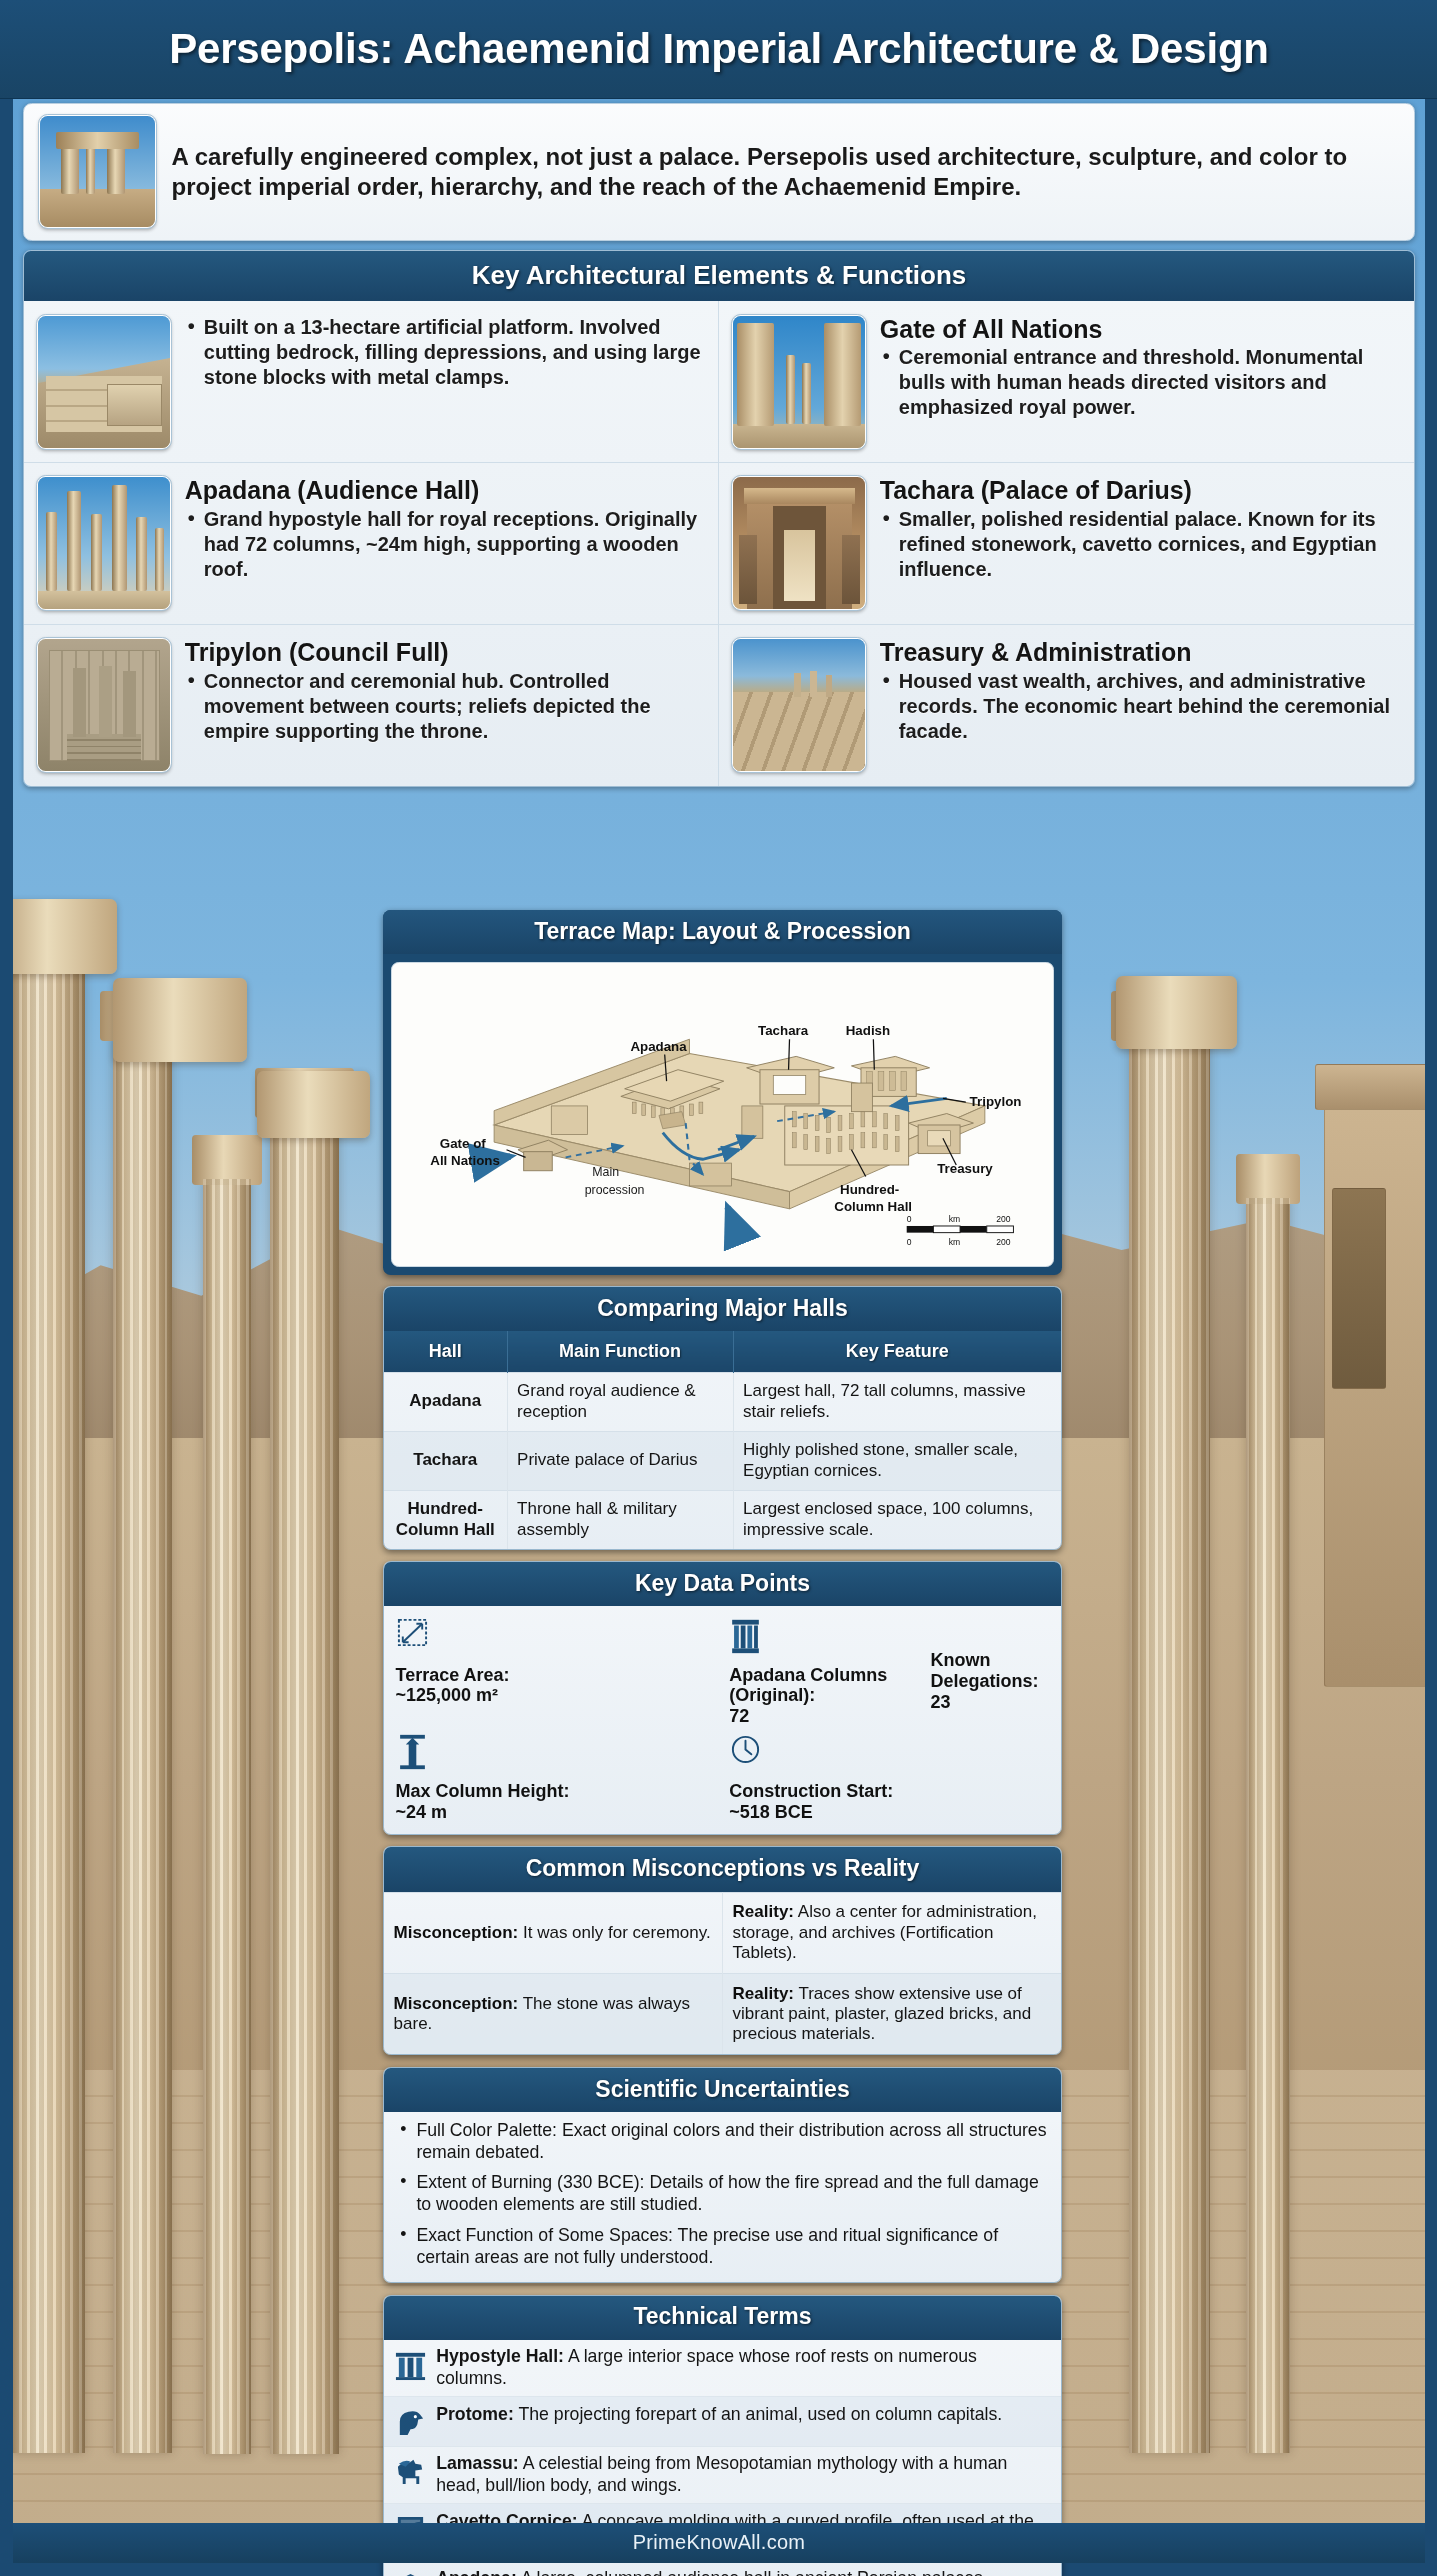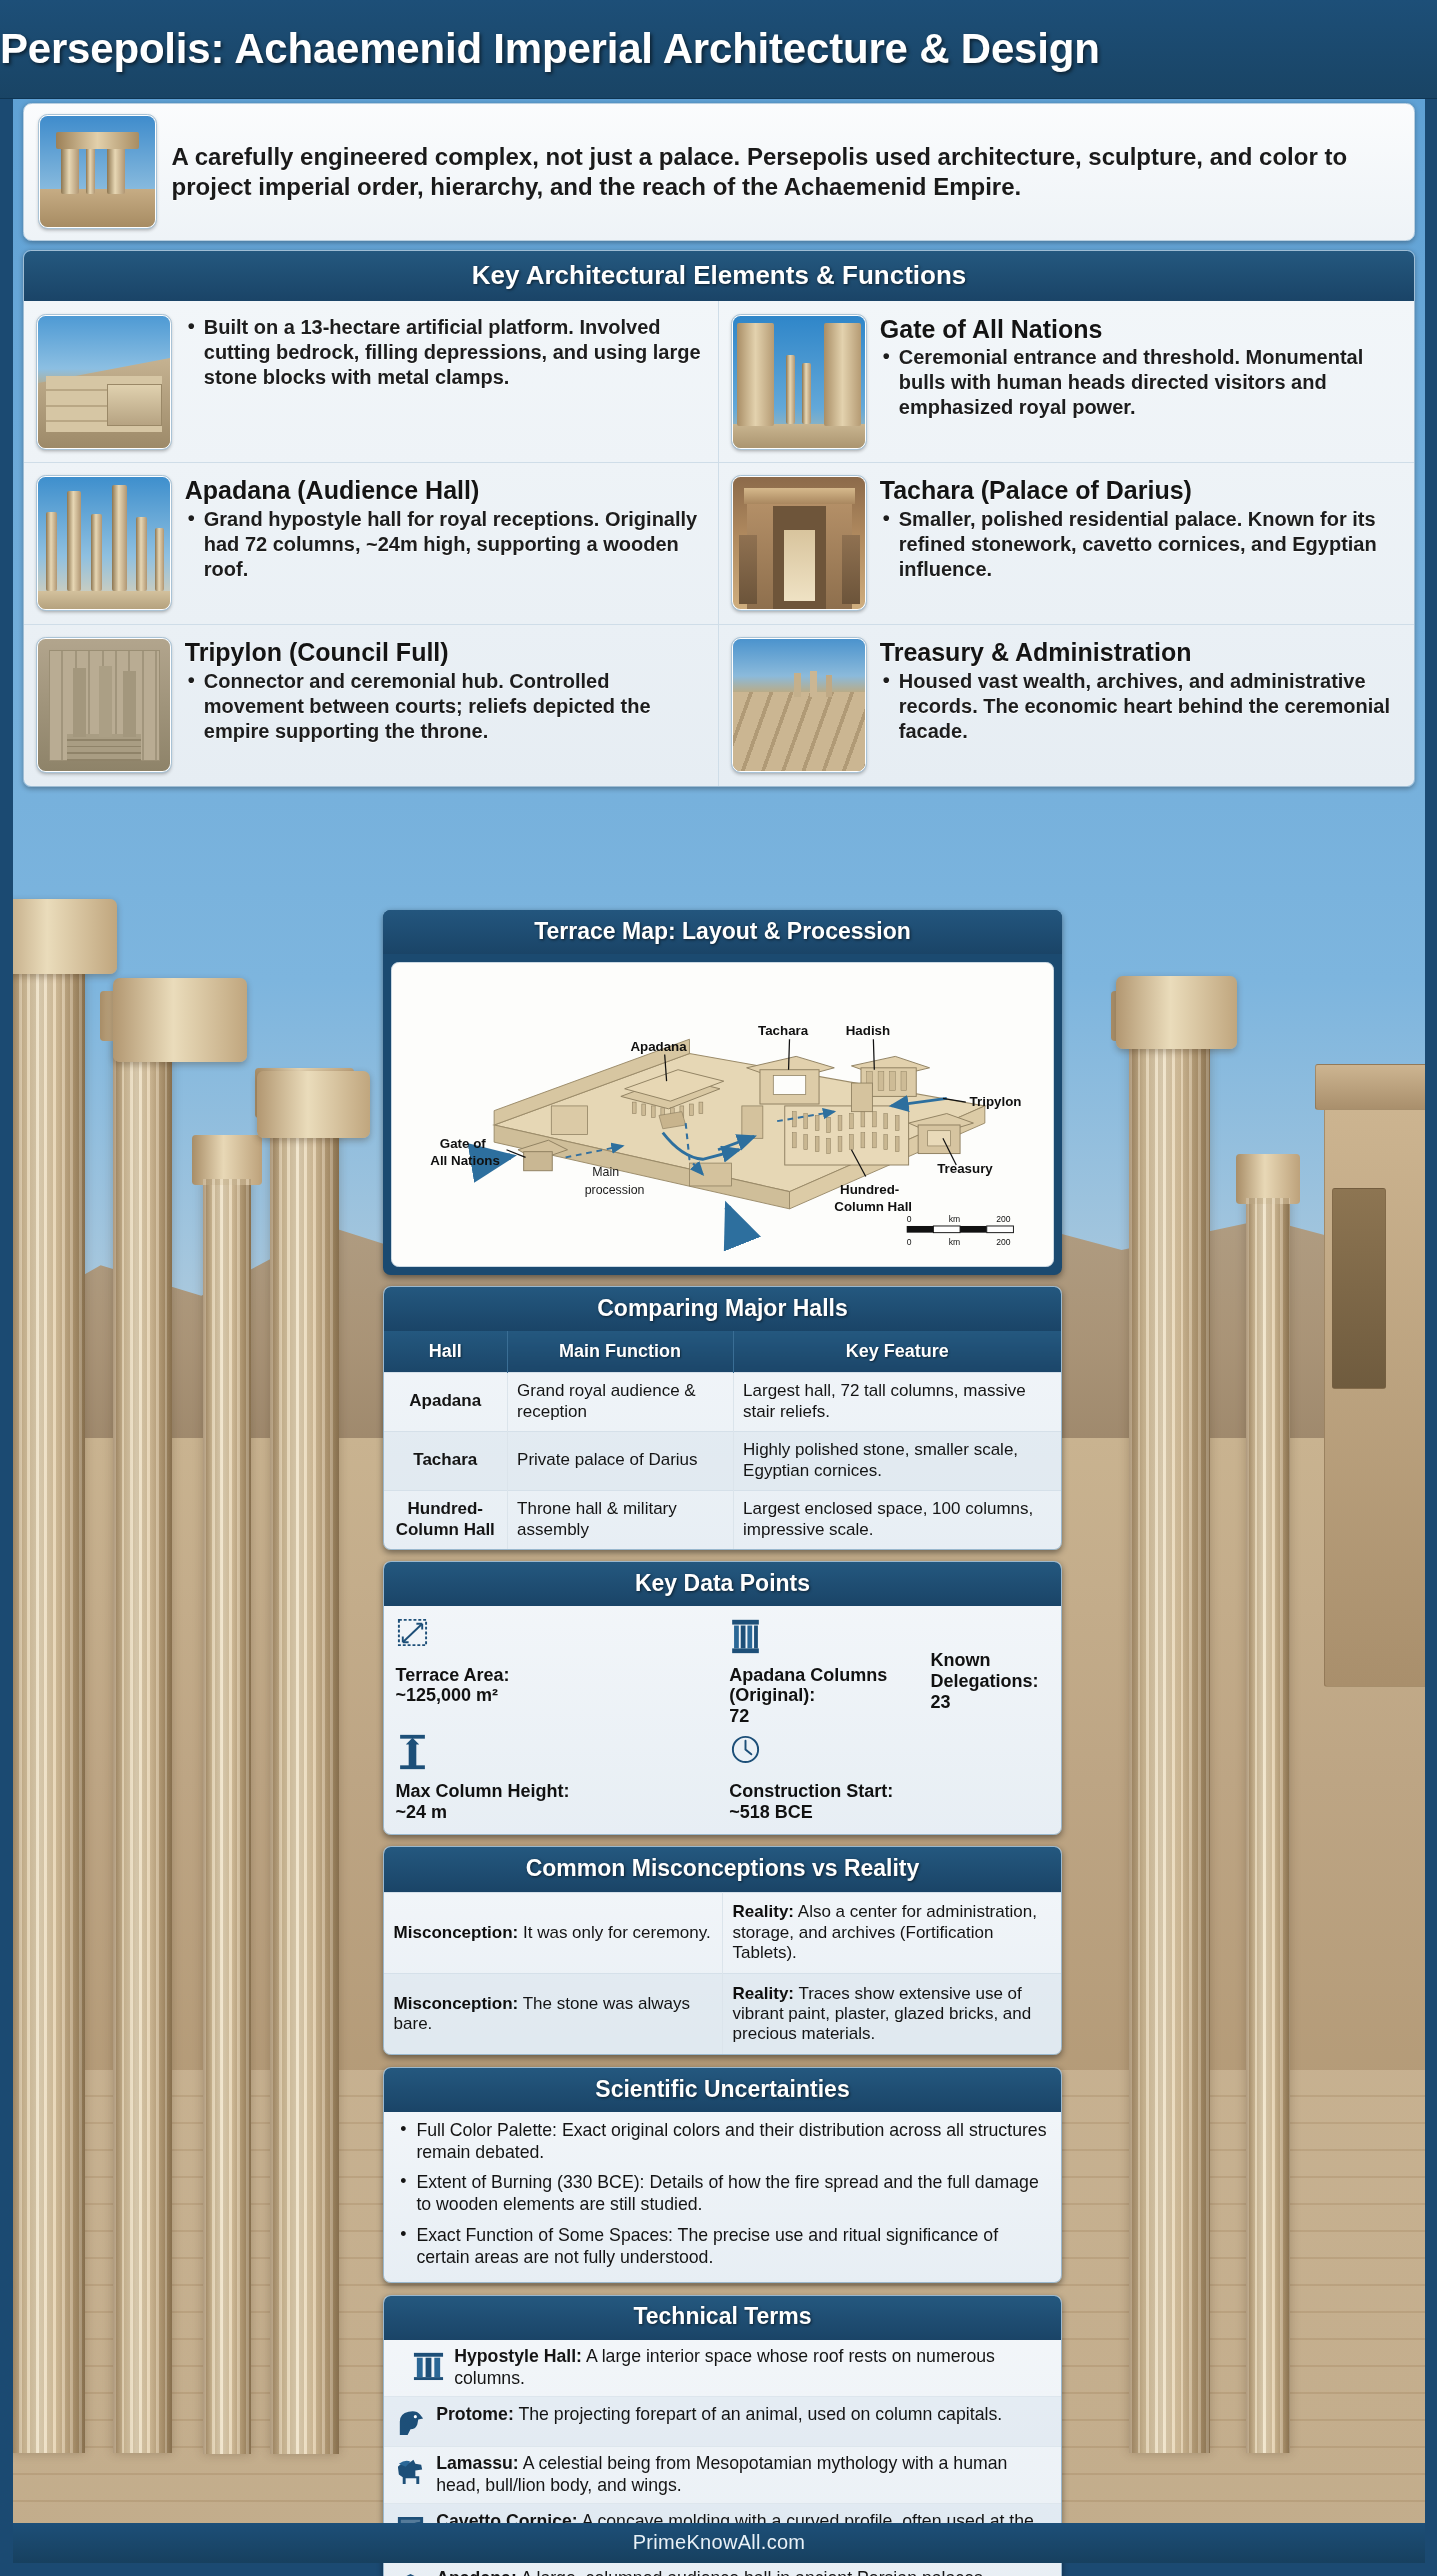--- a/index.html
+++ b/index.html
@@ -97,21 +97,21 @@
 
   
   #header {
     position: absolute;
     top: 0; left: 0; right: 0;
     height: 99px;
     z-index: 4;
     background: linear-gradient(to bottom, #1d4f78 0%, #194465 100%);
     display: flex;
     align-items: center;
-    justify-content: flex-start;
+    justify-content: center;
     border-bottom: 1.9px solid #0f3553;
   }
   #header h1 {
     color: #ffffff;
     font-size: 42px;
     font-weight: bold;
     letter-spacing: -0.2px;
     text-shadow: 1.9px 1.9px 3.8px rgba(0,0,0,.55);
     text-align: center;
   }
@@ -331,21 +331,21 @@
   #terms-list li {
     display: flex;
     gap: 9.6px;
     align-items: flex-start;
     padding: 6.7px 11.5px 6.7px 9.6px;
     border-top: 1px solid #dde6ed;
     font-size: 17.7px;
     line-height: 1.22;
     color: #141414;
   }
-  #terms-list li:first-child { border-top: none; margin-left: 18px; }
+  #terms-list li:first-child { border-top: none; }
   #terms-list li:nth-child(even) { background: rgba(212,225,236,.42); }
   #terms-list .ic { flex: 0 0 auto; width: 33px; height: 33px; margin-top: 1.9px; }
   #terms-list b { font-weight: bold; }
 
   
   #footer {
     position: absolute;
     left: 13.4px; right: 13.4px; bottom: 13.4px;
     height: 40px;
     z-index: 6;

